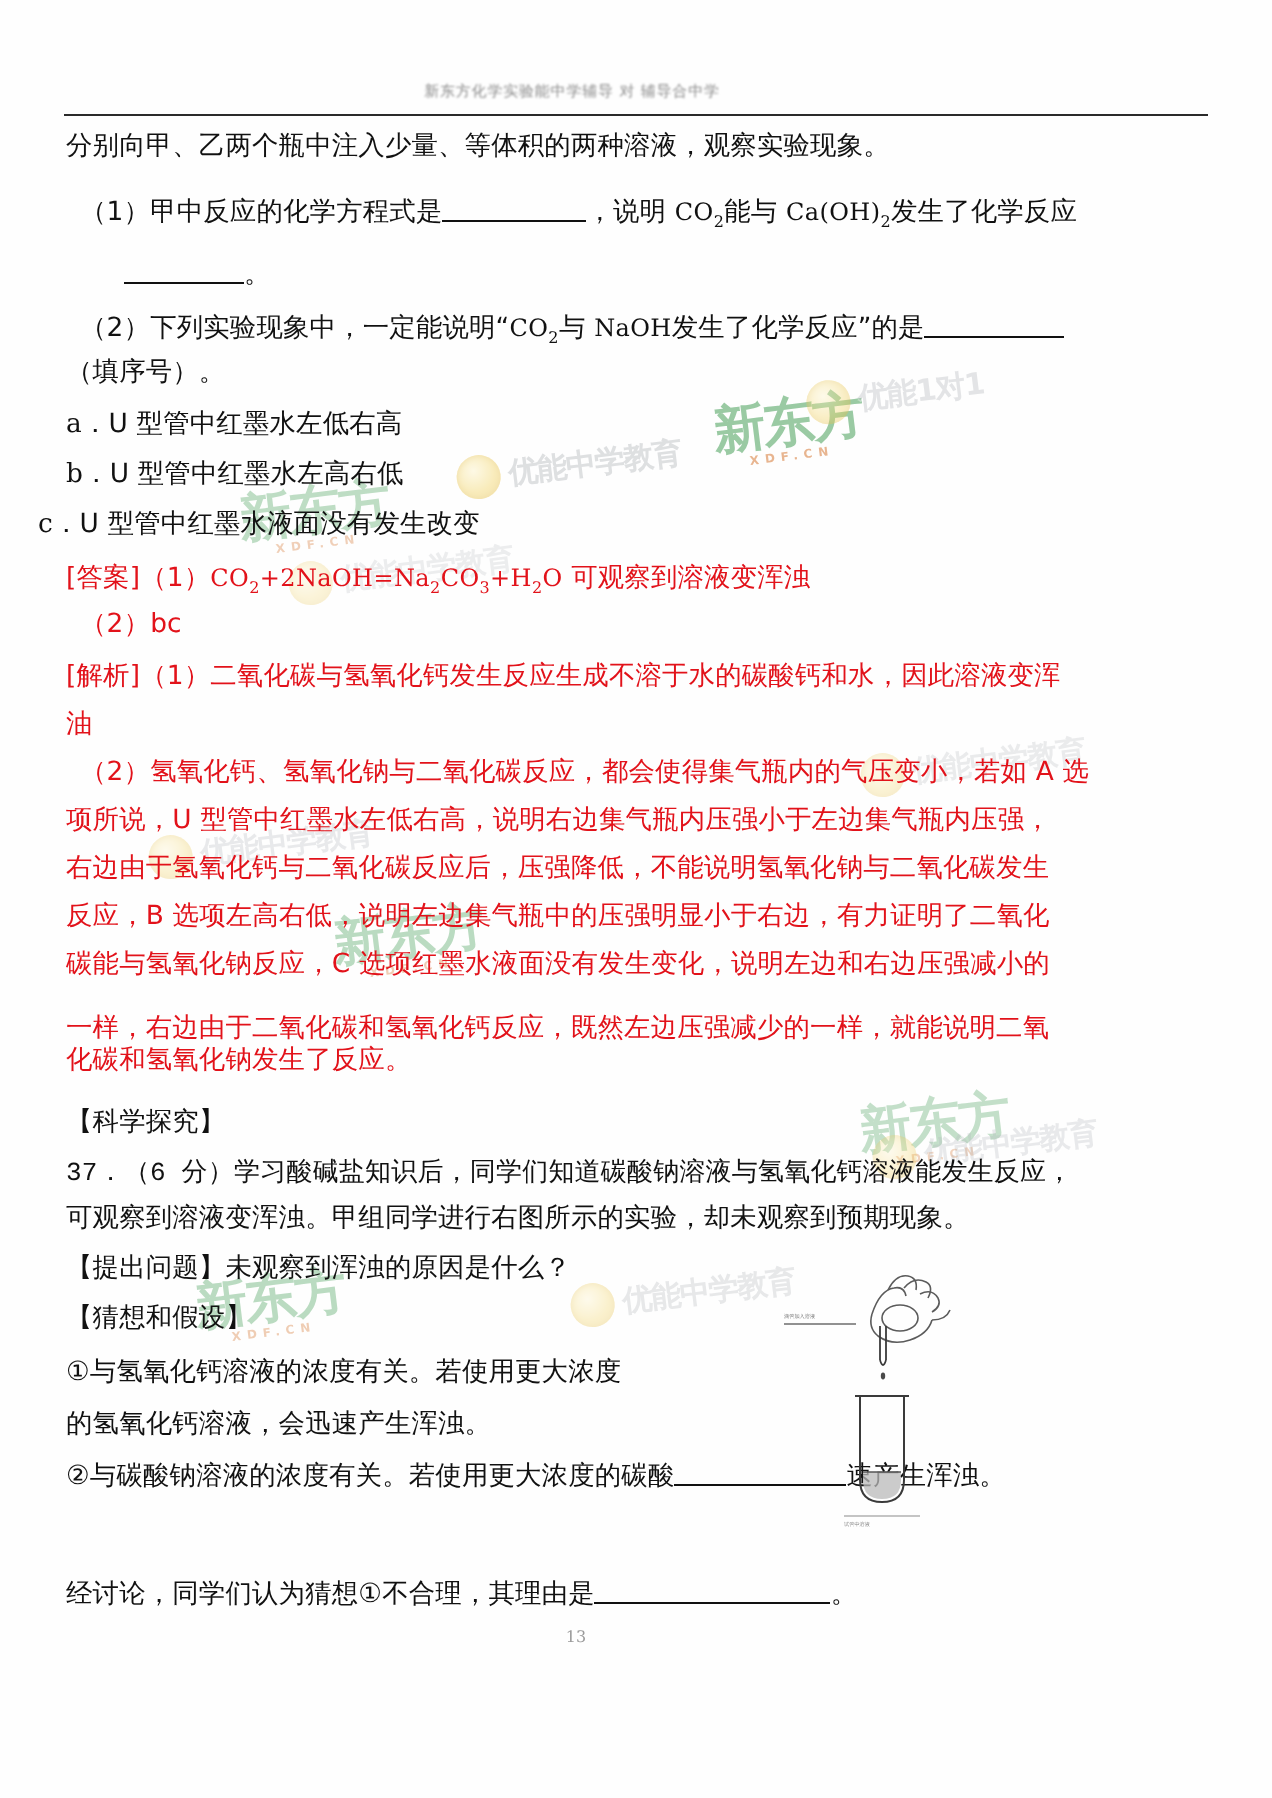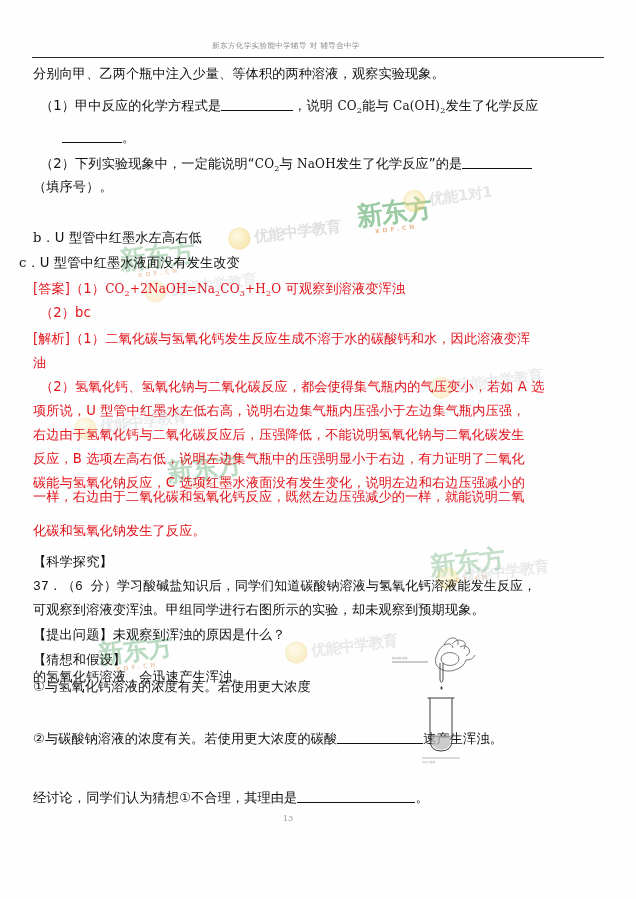--- a/index.html
+++ b/index.html
@@ -181,20 +181,23 @@
   <div class="txt" style="left:62px; top:129px;">
     <span class="blank" style="width:60px"></span><span>。</span>
   </div>
 
   <div class="txt" style="left:40px; top:155px;">
     <span>（2）下列实验现象中，一定能说明“</span><span class="chem">CO<sub>2</sub></span><span>与</span>
     <span class="chem">NaOH</span><span>发生了化学反应”的是</span><span class="blank" style="width:70px"></span>
   </div>
   <div class="txt" style="left:33px; top:178px;">（填序号）。</div>
 
+  <div class="txt" style="left:33px; top:204px;">
+    <span class="lat">a</span><span class="lat">．</span><span>U 型管中红墨水左低右高</span>
+  </div>
   <div class="txt" style="left:33px; top:229px;">
     <span class="lat">b</span><span class="lat">．</span><span>U 型管中红墨水左高右低</span>
   </div>
   <div class="txt" style="left:19px; top:254px;">
     <span class="lat">c</span><span class="lat">．</span><span>U 型管中红墨水液面没有发生改变</span>
   </div>
 
   <div class="txt red" style="left:33px; top:280px;">
     <span>[答案]</span><span>（1）</span><span class="chem">CO<sub>2</sub>+2NaOH=Na<sub>2</sub>CO<sub>3</sub>+H<sub>2</sub>O</span>
     <span>可观察到溶液变浑浊</span>
@@ -204,35 +207,35 @@
   <div class="txt red" style="left:33px; top:330px;">
     <span>[解析]</span><span>（1）二氧化碳与氢氧化钙发生反应生成不溶于水的碳酸钙和水，因此溶液变浑</span>
   </div>
   <div class="txt red" style="left:33px; top:354px;">油</div>
 
   <div class="txt red" style="left:40px; top:378px;">（2）氢氧化钙、氢氧化钠与二氧化碳反应，都会使得集气瓶内的气压变小，若如 A 选</div>
   <div class="txt red" style="left:33px; top:402px;">项所说，U 型管中红墨水左低右高，说明右边集气瓶内压强小于左边集气瓶内压强，</div>
   <div class="txt red" style="left:33px; top:426px;">右边由于氢氧化钙与二氧化碳反应后，压强降低，不能说明氢氧化钠与二氧化碳发生</div>
   <div class="txt red" style="left:33px; top:450px;">反应，B 选项左高右低，说明左边集气瓶中的压强明显小于右边，有力证明了二氧化</div>
   <div class="txt red" style="left:33px; top:474px;">碳能与氢氧化钠反应，C 选项红墨水液面没有发生变化，说明左边和右边压强减小的</div>
-  <div class="txt red" style="left:33px; top:488px;">一样，右边由于二氧化碳和氢氧化钙反应，既然左边压强减少的一样，就能说明二氧</div>
+  <div class="txt red" style="left:33px; top:506px;">一样，右边由于二氧化碳和氢氧化钙反应，既然左边压强减少的一样，就能说明二氧</div>
   <div class="txt red" style="left:33px; top:522px;">化碳和氢氧化钠发生了反应。</div>
 
   <div class="txt" style="left:33px; top:553px;">【科学探究】</div>
 
   <div class="txt" style="left:33px; top:578px; font-size:13px;font-family:Liberation Mono, monospace;">37．（6 分）学习酸碱盐知识后，同学们知道碳酸钠溶液与氢氧化钙溶液能发生反应，</div>
   <div class="txt" style="left:33px; top:601px;">可观察到溶液变浑浊。甲组同学进行右图所示的实验，却未观察到预期现象。</div>
 
   <div class="txt" style="left:33px; top:626px;">
     <span>【提出问题】</span><span>未观察到浑浊的原因是什么？</span>
   </div>
   <div class="txt" style="left:33px; top:651px;">【猜想和假设】</div>
 
   <div class="txt" style="left:33px; top:678px;">①与氢氧化钙溶液的浓度有关。若使用更大浓度</div>
-  <div class="txt" style="left:33px; top:668px;font-family:Liberation Serif, serif;">的氢氧化钙溶液，会迅速产生浑浊。</div>
+  <div class="txt" style="left:33px; top:703px;font-family:Liberation Serif, serif;">的氢氧化钙溶液，会迅速产生浑浊。</div>
 
   <div class="txt" style="left:33px; top:730px;">
     <span>②与碳酸钠溶液的浓度有关。若使用更大浓度的碳酸</span><span class="blank" style="width:86px"></span><span>速产生浑浊。</span>
   </div>
 
   <div class="txt" style="left:33px; top:757px;margin-top:32px;">
     <span>经讨论，同学们认为猜想①不合理，其理由是</span><span class="blank" style="width:118px"></span><span>。</span>
   </div>
 
   <div class="figure" style="left:392px; top:636px; width:175px; height:130px;">

